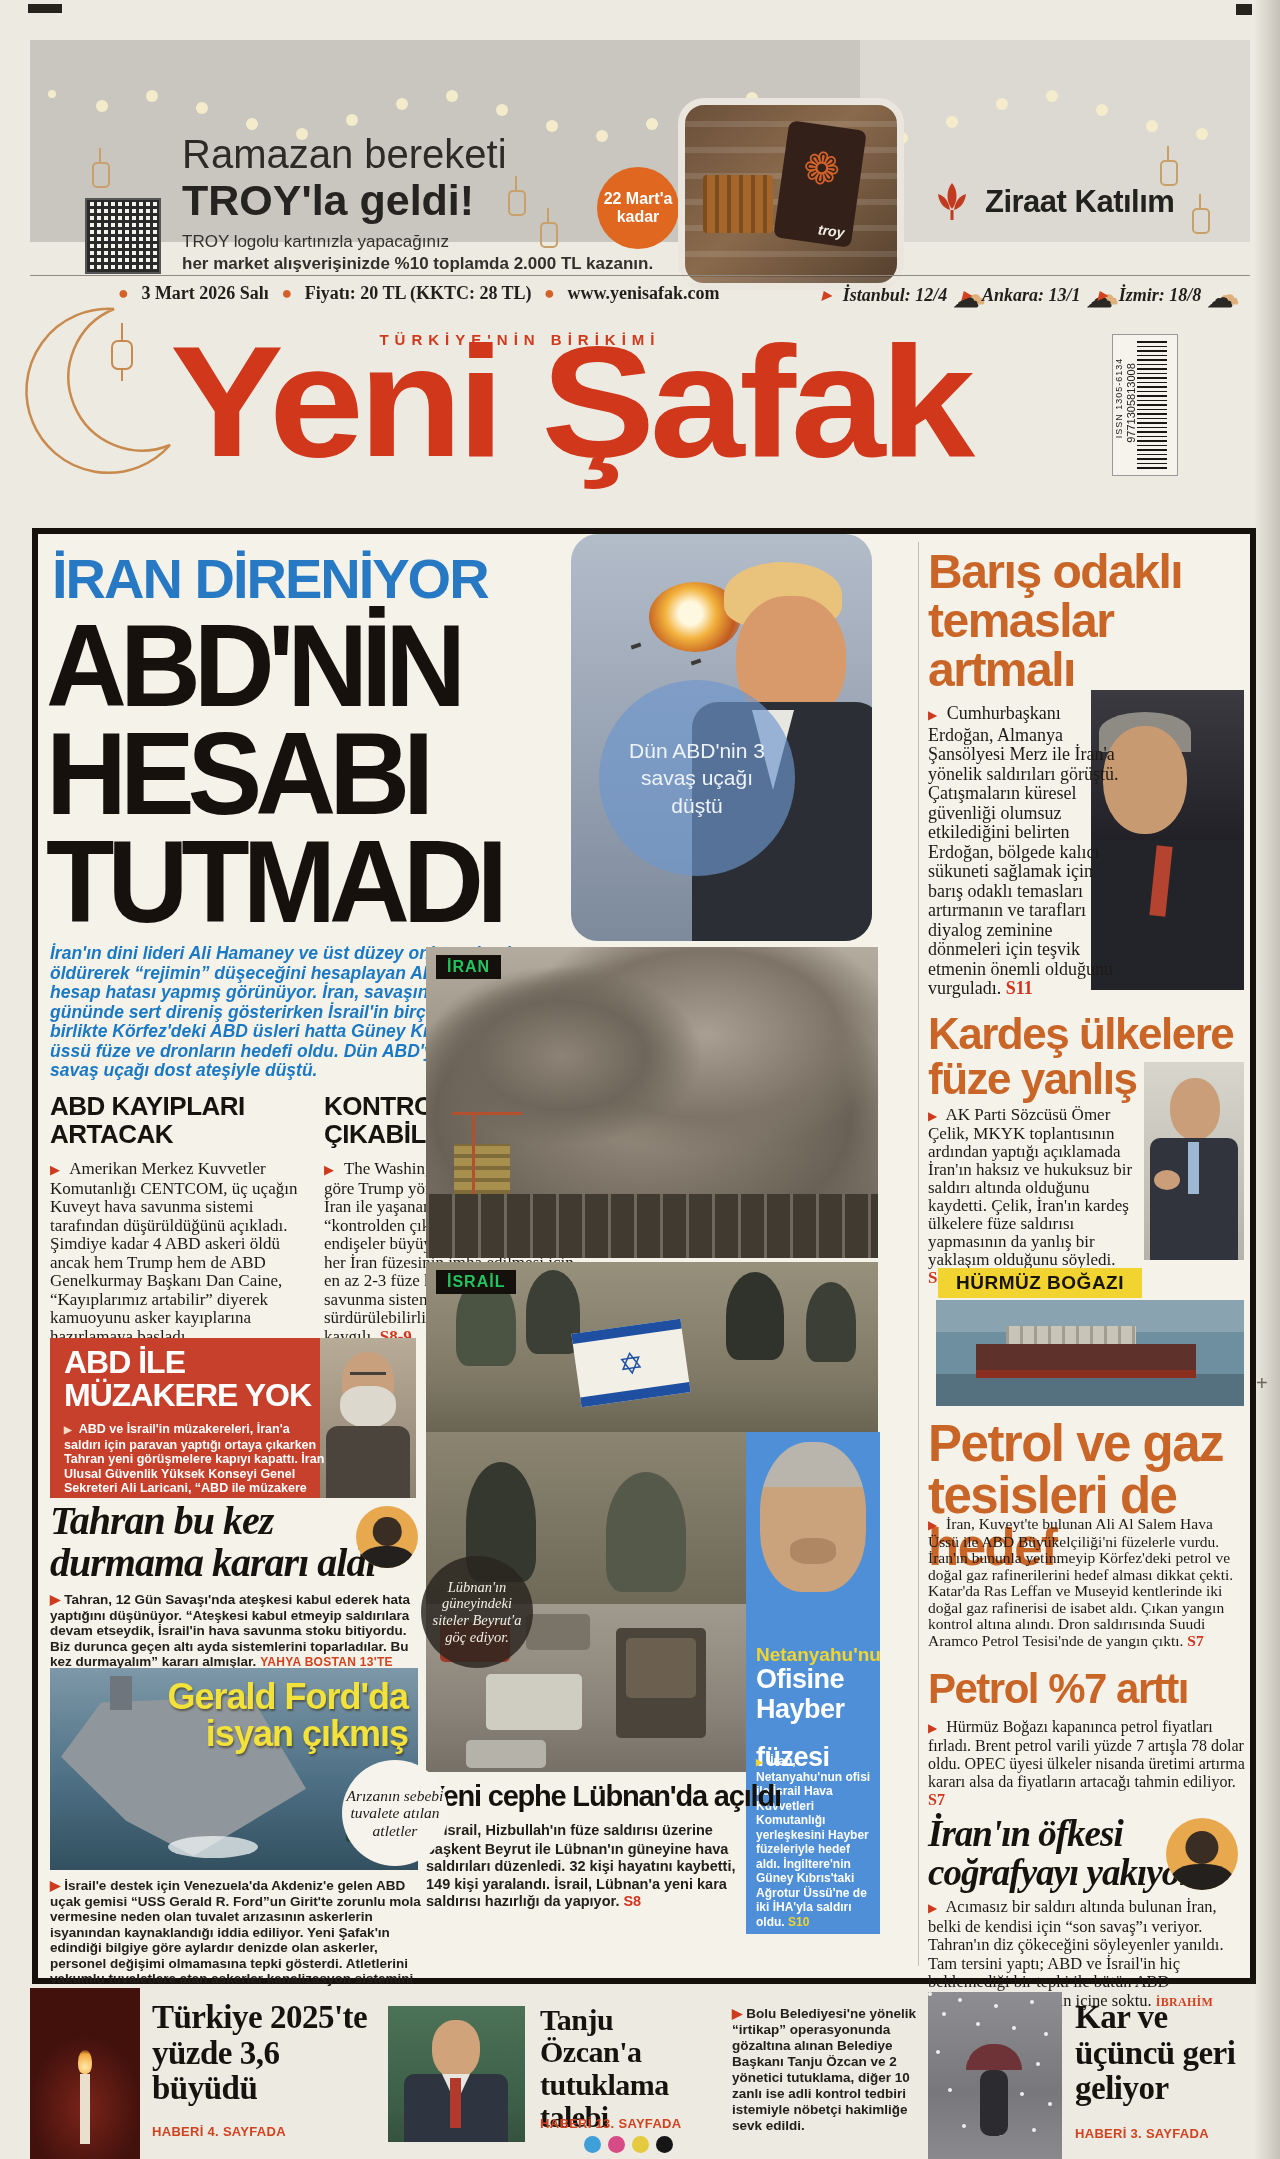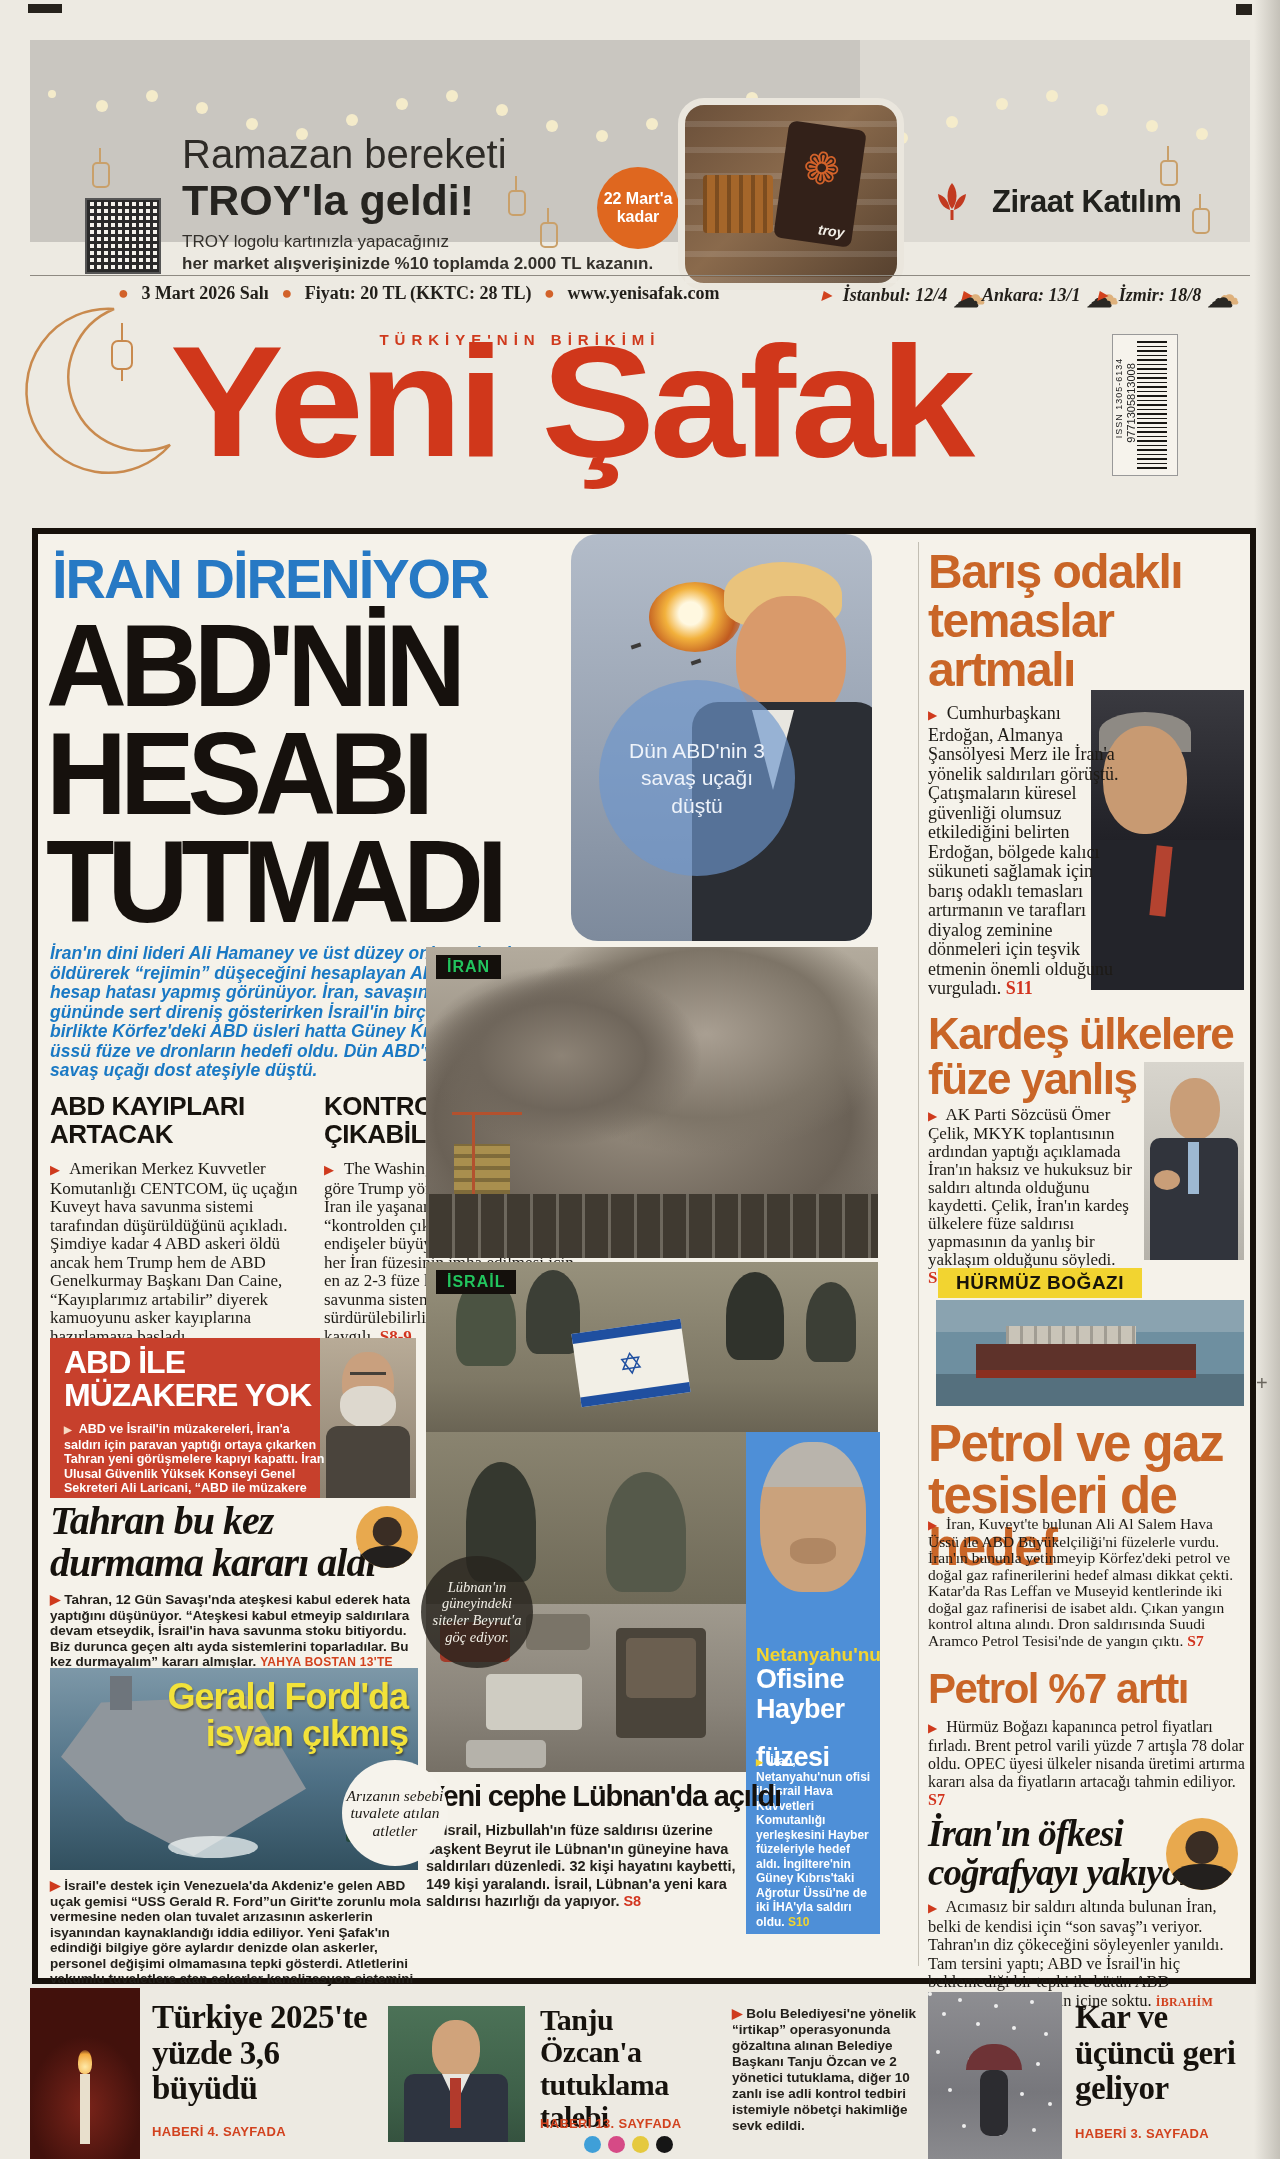--- a/index.html
+++ b/index.html
@@ -34,21 +34,21 @@
   .product{position:absolute;left:648px;top:58px;width:212px;height:178px;border:7px solid #eae6dd;border-radius:26px;
            background:linear-gradient(135deg,#6b503a,#8a6a4c 45%,#55402e);}
   .shelf{position:absolute;left:0;top:0;width:100%;height:100%;
          background:repeating-linear-gradient(0deg,rgba(255,255,255,.12) 0 6px,transparent 6px 26px);}
   .basket{position:absolute;left:18px;top:70px;width:70px;height:58px;background:#a5662a;border-radius:4px;
           background-image:repeating-linear-gradient(90deg,rgba(0,0,0,.25) 0 4px,transparent 4px 12px);}
   .troycard{position:absolute;left:96px;top:20px;width:78px;height:118px;background:#332119;border-radius:8px;
             transform:rotate(8deg);color:#fff;}
   .troycard .tulip{position:absolute;left:20px;top:18px;font-size:44px;color:#d2622a;}
   .troycard .tc-label{position:absolute;right:8px;bottom:6px;font-style:italic;font-weight:bold;font-size:14px;color:#f4f0e8;}
-  .brand{position:absolute;left:905px;top:140px;height:44px;display:flex;align-items:center;gap:23px;justify-content:space-between;}
+  .brand{position:absolute;left:905px;top:140px;height:44px;display:flex;align-items:center;gap:16px;justify-content:space-between;}
   .brand-text{font-size:31px;font-weight:bold;color:#21211d;letter-spacing:-0.5px;}
   
   .rule{position:absolute;left:30px;top:275px;width:1220px;height:1px;background:#8e8a82;}
   .dateline{position:absolute;left:110px;top:283px;font-family:"Liberation Serif",serif;font-size:18px;
             font-weight:bold;color:#221f1a;}
   .dateline .dot{color:#d2622a;margin:0 8px;}
   .weather{position:absolute;top:283px;font-family:"Liberation Serif",serif;font-style:italic;font-weight:bold;
            font-size:18px;color:#221f1a;}
   .weather::before{content:"▶";color:#d2421e;font-size:12px;margin-right:7px;vertical-align:2px;}
   .weather .cloud{font-style:normal;font-size:26px;color:#2a2824;margin-left:6px;vertical-align:-6px;

